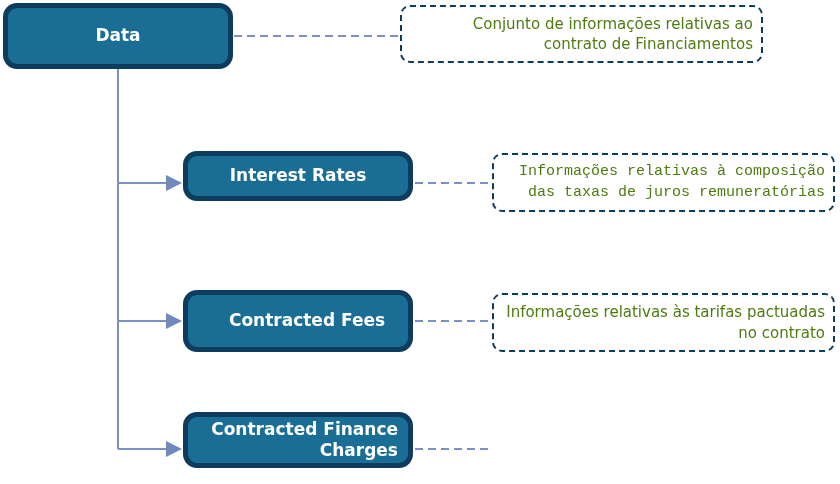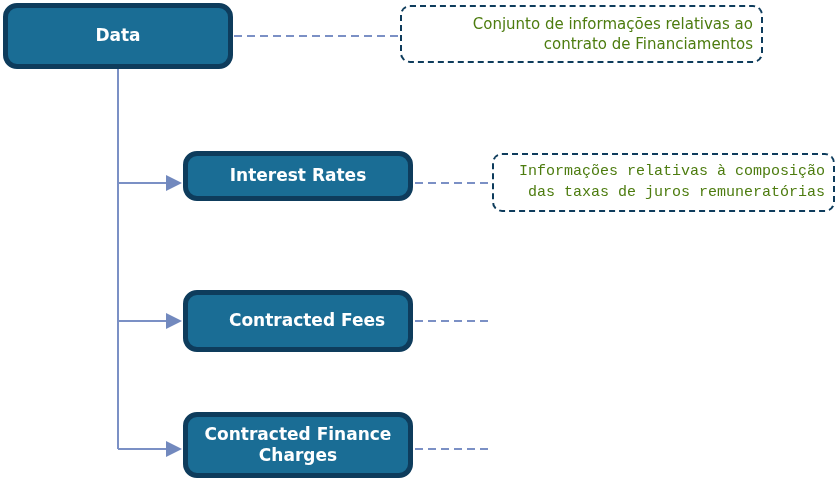--- a/index.html
+++ b/index.html
@@ -47,21 +47,21 @@
     align-items: center;
     justify-content: center;
     text-align: right;
     line-height: 1.35;
     padding: 3px 8px;
     background: #ffffff;
   }
   #node-root { left: 3px;   top: 3px;   width: 230px; height: 66px; }
   #node-0    { left: 183px; top: 151px; width: 230px; height: 50px; }
   #node-1    { left: 183px; top: 290px; width: 230px; height: 62px; padding-left: 28px; }
-  #node-2    { left: 183px; top: 412px; width: 230px; height: 66px; }
+  #node-2    { left: 183px; top: 412px; width: 230px; height: 56px; text-align: right; }
   #ann-root  { left: 400px; top: 5px;   width: 363px; height: 58px; }
   #ann-0     { left: 492px; top: 153px; width: 343px; height: 59px; font-family: Liberation Mono, monospace; }
   #ann-1     { left: 492px; top: 293px; width: 343px; height: 59px; }
   #ann-2     { left: 492px; top: 424px; width: 342px; height: 54px; }
 </style>
 </head>
 <body>
 
 <div id="canvas">
 
@@ -93,15 +93,16 @@
   <div class="node" id="node-0">Interest Rates</div>
 
   <div class="node" id="node-1">Contracted Fees</div>
 
   <div class="node" id="node-2">Contracted Finance Charges</div>
 
   <div class="annotation" id="ann-root">Conjunto de informações relativas ao contrato de Financiamentos</div>
 
   <div class="annotation" id="ann-0">Informações relativas à composição das taxas de juros remuneratórias</div>
 
+  <div class="annotation" id="ann-1">Informações relativas às tarifas pactuadas no contrato</div>
 
 
 </div>
 
 </body></html>

